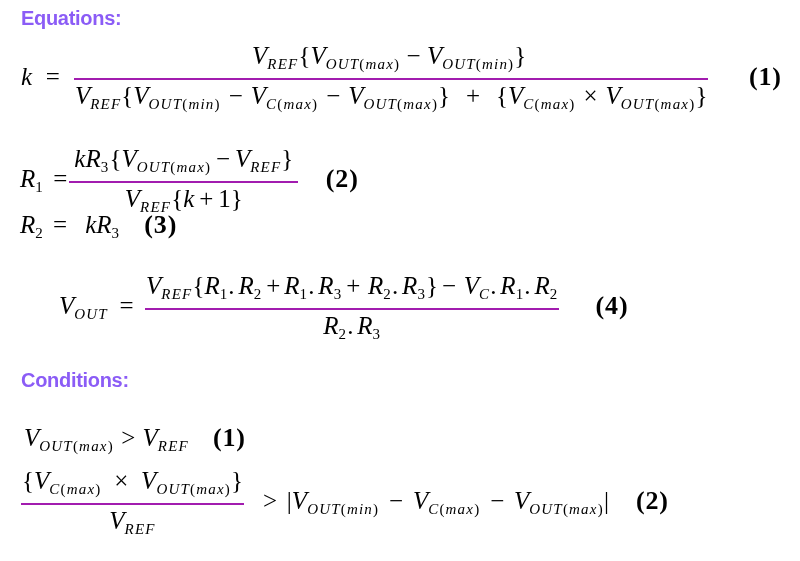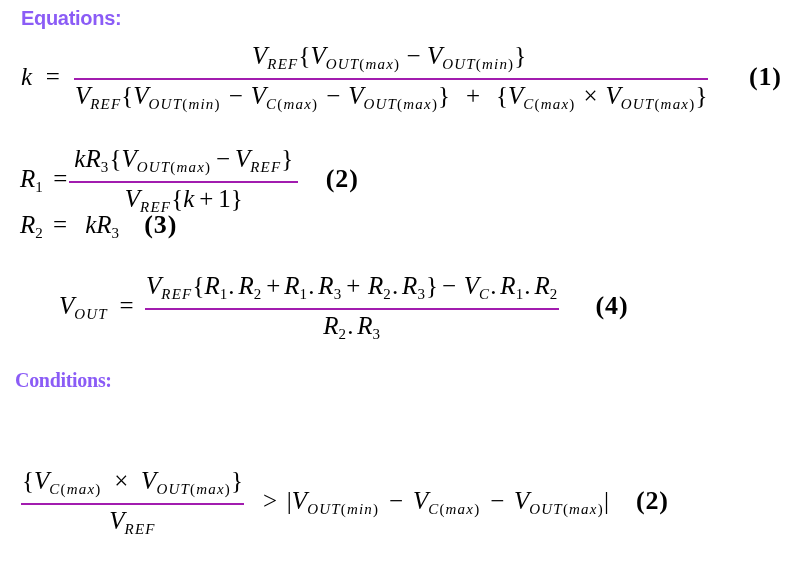--- a/index.html
+++ b/index.html
@@ -12,21 +12,21 @@
   .m { font-size: 25px; }
   .m i { font-style: italic; }
   .m .sub { font-size: 0.60em; letter-spacing: 0.08em; vertical-align: -0.33em; }
   .frac { display: inline-block; vertical-align: middle; text-align: center; font-size: 25px; position: relative; top: -7.2px; }
   .frac .num { display: block; padding: 0 1px 6px 1px; }
   .frac .den { display: block; border-top: 2px solid #a21caf; padding: 3px 1px 0 1px; }
   .label { font-weight: 700; font-size: 26px; letter-spacing: 0.9px; }
 
   
   #h-equations  { left: 21px; top: 8px; }
-  #h-conditions { left: 15px; top: 370px; font-family: Liberation Serif, serif; }
+  #h-conditions { left: 21px; top: 370px; }
   #eq1 { left: 21px; top: 50.5px; }
   #eq1 .lhs { word-spacing: 0.6px; }
   #eq1 .num { word-spacing: 0; padding-right: 5px; }
   #eq1 .den { word-spacing: 1.7px; }
   #eq1 .frac { margin-left: 14px; }
   #eq1 .label { margin-left: 40.5px; }
   #eq2 { left: 20px; top: 153px; }
   #eq2 .lhs { word-spacing: 3px; }
   #eq2 .num { word-spacing: -1.5px; }
   #eq2 .den { word-spacing: -1.3px; }
@@ -68,18 +68,21 @@
   <div class="row" id="eq3">
     <span class="m lhs"><i>R</i><span class="sub">2</span> =  <i>kR</i><span class="sub">3</span></span><span class="m label">(3)</span>
   </div>
 
   <div class="row" id="eq4">
     <span class="m lhs"><i>V</i><span class="sub"><i>OUT</i></span>  =</span><span class="frac"><span class="m num"><i>V</i><span class="sub"><i>REF</i></span>{<i>R</i><span class="sub">1</span>. <i>R</i><span class="sub">2</span> + <i>R</i><span class="sub">1</span>. <i>R</i><span class="sub">3</span> +  <i>R</i><span class="sub">2</span>. <i>R</i><span class="sub">3</span>} −  <i>V</i><span class="sub"><i>C</i></span>. <i>R</i><span class="sub">1</span>. <i>R</i><span class="sub">2</span></span><span class="m den"><i>R</i><span class="sub">2</span>. <i>R</i><span class="sub">3</span></span></span><span class="m label">(4)</span>
   </div>
 
   <div class="heading" id="h-conditions">Conditions:</div>
 
+  <div class="row" id="cond1">
+    <span class="m lhs"><i>V</i><span class="sub"><i>OUT</i>(<i>max</i>)</span> &gt; <i>V</i><span class="sub"><i>REF</i></span></span><span class="m label">(1)</span>
+  </div>
 
   <div class="row" id="cond2">
     <span class="frac"><span class="m num">{<i>V</i><span class="sub"><i>C</i>(<i>max</i>)</span> × <i>V</i><span class="sub"><i>OUT</i>(<i>max</i>)</span>}</span><span class="m den"><i>V</i><span class="sub"><i>REF</i></span></span></span><span class="m rhs">&gt; |<i>V</i><span class="sub"><i>OUT</i>(<i>min</i>)</span> − <i>V</i><span class="sub"><i>C</i>(<i>max</i>)</span> − <i>V</i><span class="sub"><i>OUT</i>(<i>max</i>)</span>|</span><span class="m label">(2)</span>
   </div>
 
 </div>
 
 </body></html>

